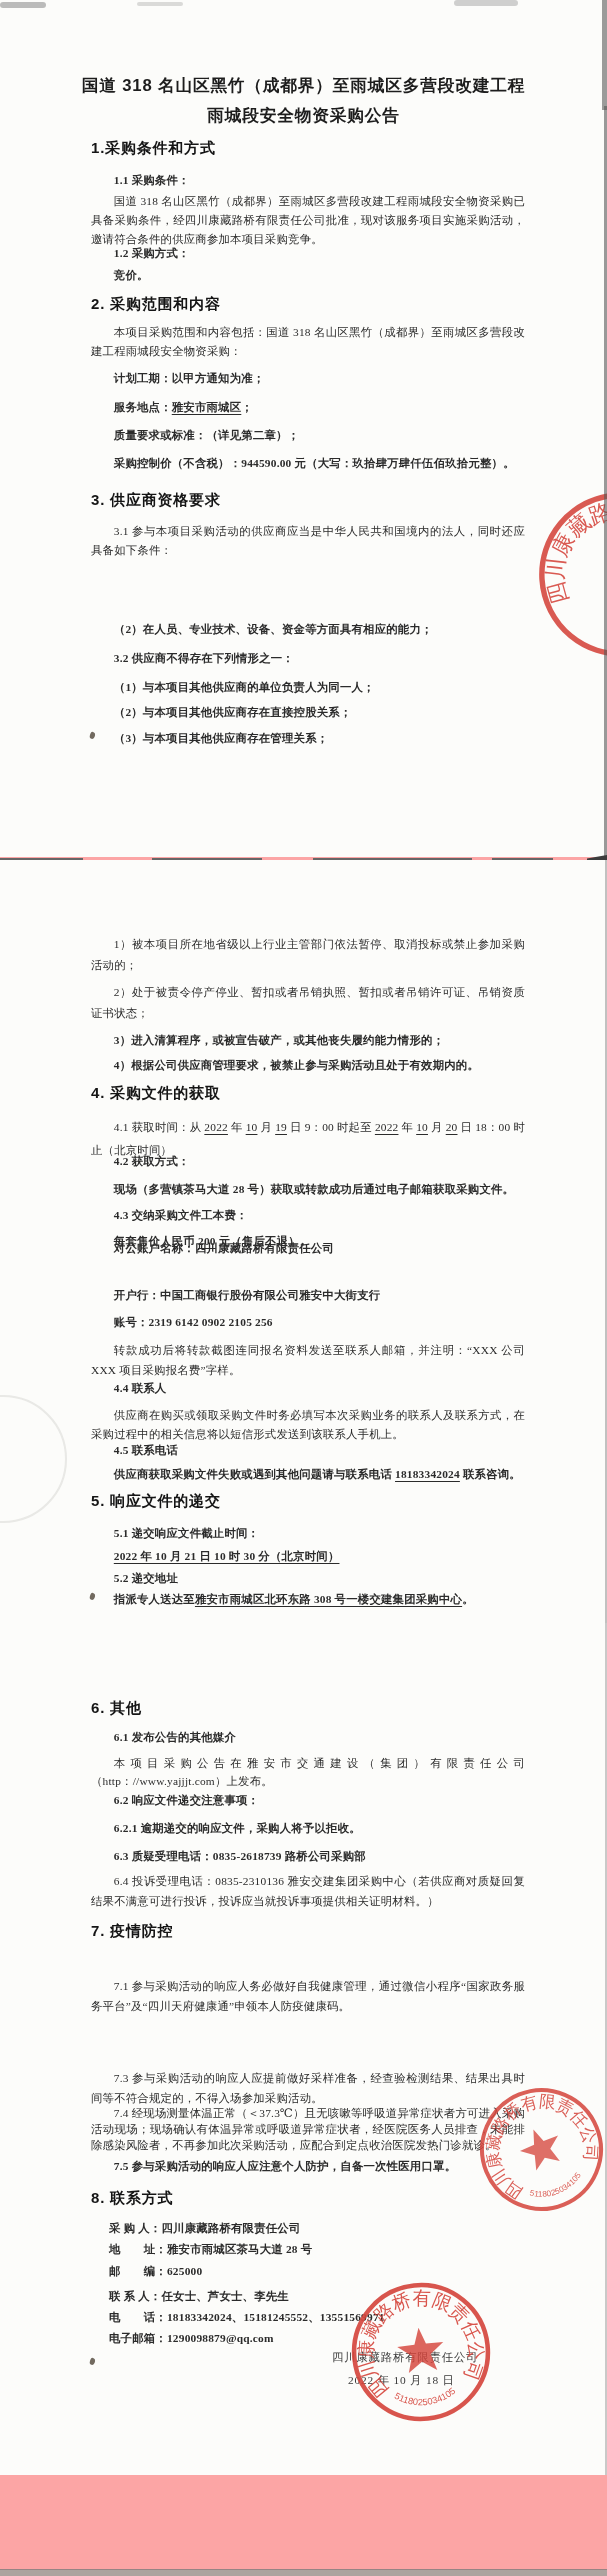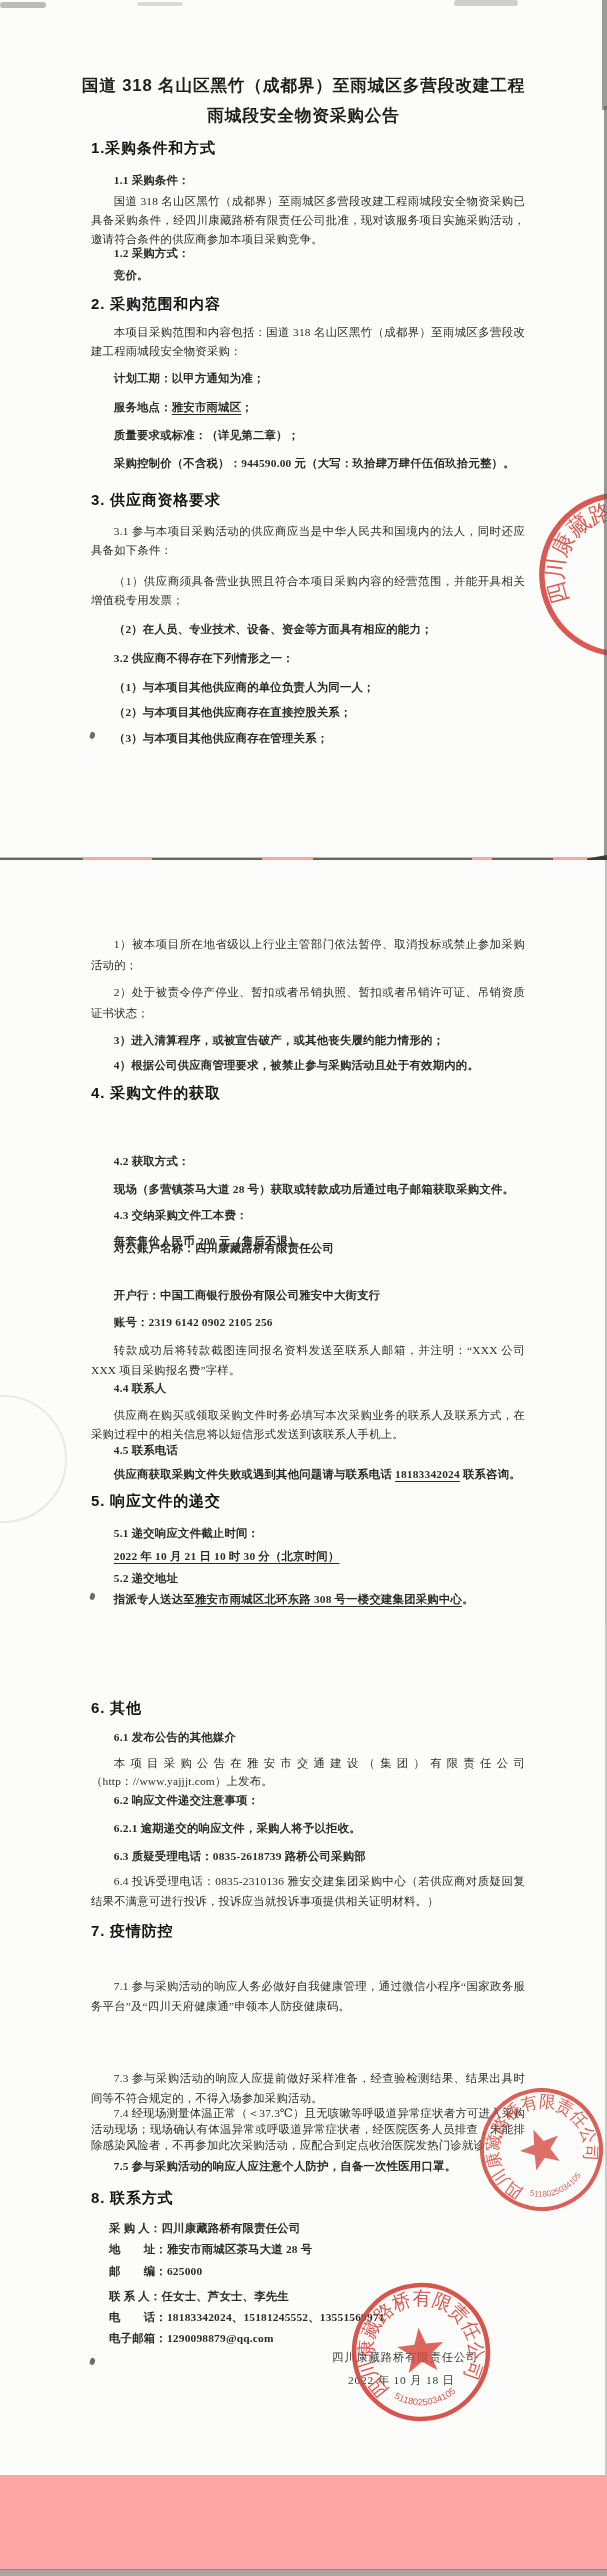--- a/index.html
+++ b/index.html
@@ -70,21 +70,20 @@
     <div class="tb ti" style="top:323px">本项目采购范围和内容包括：国道 318 名山区黑竹（成都界）至雨城区多营段改建工程雨城段安全物资采购：</div>
     <div class="tb one ti" style="top:369px">计划工期：以甲方通知为准；</div>
     <div class="tb one ti" style="top:398px">
       <span>服务地点：</span><span class="u">雅安市雨城区</span><span>；</span>
     </div>
     <div class="tb one ti" style="top:426px">质量要求或标准：（详见第二章）；</div>
     <div class="tb one ti" style="top:454px">采购控制价（不含税）：944590.00 元（大写：玖拾肆万肆仟伍佰玖拾元整）。</div>
 
     <div class="tb h" style="top:490px">3. 供应商资格要求</div>
     <div class="tb ti" style="top:522px">3.1 参与本项目采购活动的供应商应当是中华人民共和国境内的法人，同时还应具备如下条件：</div>
-    <div class="tb ti" style="top:572px">（1）供应商须具备营业执照且符合本项目采购内容的经营范围，并能开具相关增值税专用发票；</div>
     <div class="tb one ti" style="top:620px">（2）在人员、专业技术、设备、资金等方面具有相应的能力；</div>
     <div class="tb one ti" style="top:649px">3.2 供应商不得存在下列情形之一：</div>
     <div class="tb one ti" style="top:678px">（1）与本项目其他供应商的单位负责人为同一人；</div>
     <div class="tb one ti" style="top:703px">（2）与本项目其他供应商存在直接控股关系；</div>
     <div class="tb one ti" style="top:729px">（3）与本项目其他供应商存在管理关系；</div>
 
     <div class="ink" style="left:90px;top:732px"></div>
 
     <svg class="seal" style="left:531px;top:484px;width:181px;height:181px;opacity:.88" viewBox="-100 -100 200 200">
       <g transform="rotate(18)">
@@ -109,20 +108,23 @@
     <div class="wedge" style="left:587px;top:855px;width:20.5px;height:6px;clip-path:polygon(0 60%,100% 0,100% 100%,0 100%)"></div>
   </div>
 
   <div class="page" id="page2">
     <div class="tb ti lh28" style="top:74px">1）被本项目所在地省级以上行业主管部门依法暂停、取消投标或禁止参加采购活动的；</div>
     <div class="tb ti lh28" style="top:122px">2）处于被责令停产停业、暂扣或者吊销执照、暂扣或者吊销许可证、吊销资质证书状态；</div>
     <div class="tb one ti" style="top:171px">3）进入清算程序，或被宣告破产，或其他丧失履约能力情形的；</div>
     <div class="tb one ti" style="top:196px">4）根据公司供应商管理要求，被禁止参与采购活动且处于有效期内的。</div>
 
     <div class="tb h" style="top:223px">4. 采购文件的获取</div>
+    <div class="tb ti lh30" style="top:256px">
+      <span>4.1 获取时间：从 </span><span class="u">2022</span><span> 年 </span><span class="u">10</span><span> 月 </span><span class="u">19</span><span> 日 9：00 时起至 </span><span class="u">2022</span><span> 年 </span><span class="u">10</span><span> 月 </span><span class="u">20</span><span> 日 18：00 时止（北京时间）</span>
+    </div>
     <div class="tb one ti" style="top:292px">4.2 获取方式：</div>
     <div class="tb one ti" style="top:320px">现场（多营镇茶马大道 28 号）获取或转款成功后通过电子邮箱获取采购文件。</div>
     <div class="tb one ti" style="top:346px">4.3 交纳采购文件工本费：</div>
     <div class="tb one ti" style="top:372px">
       <span>每套售价人民币 </span><span class="u">200</span><span> 元（售后不退）。</span>
     </div>
     <div class="tb one ti" style="top:379px">对公账户名称：四川康藏路桥有限责任公司</div>
     <div class="tb one ti" style="top:426px">开户行：中国工商银行股份有限公司雅安中大街支行</div>
     <div class="tb one ti" style="top:453px">账号：2319 6142 0902 2105 256</div>
     <div class="tb ti lh26" style="top:480px">转款成功后将转款截图连同报名资料发送至联系人邮箱，并注明：“XXX 公司 XXX 项目采购报名费”字样。</div>

